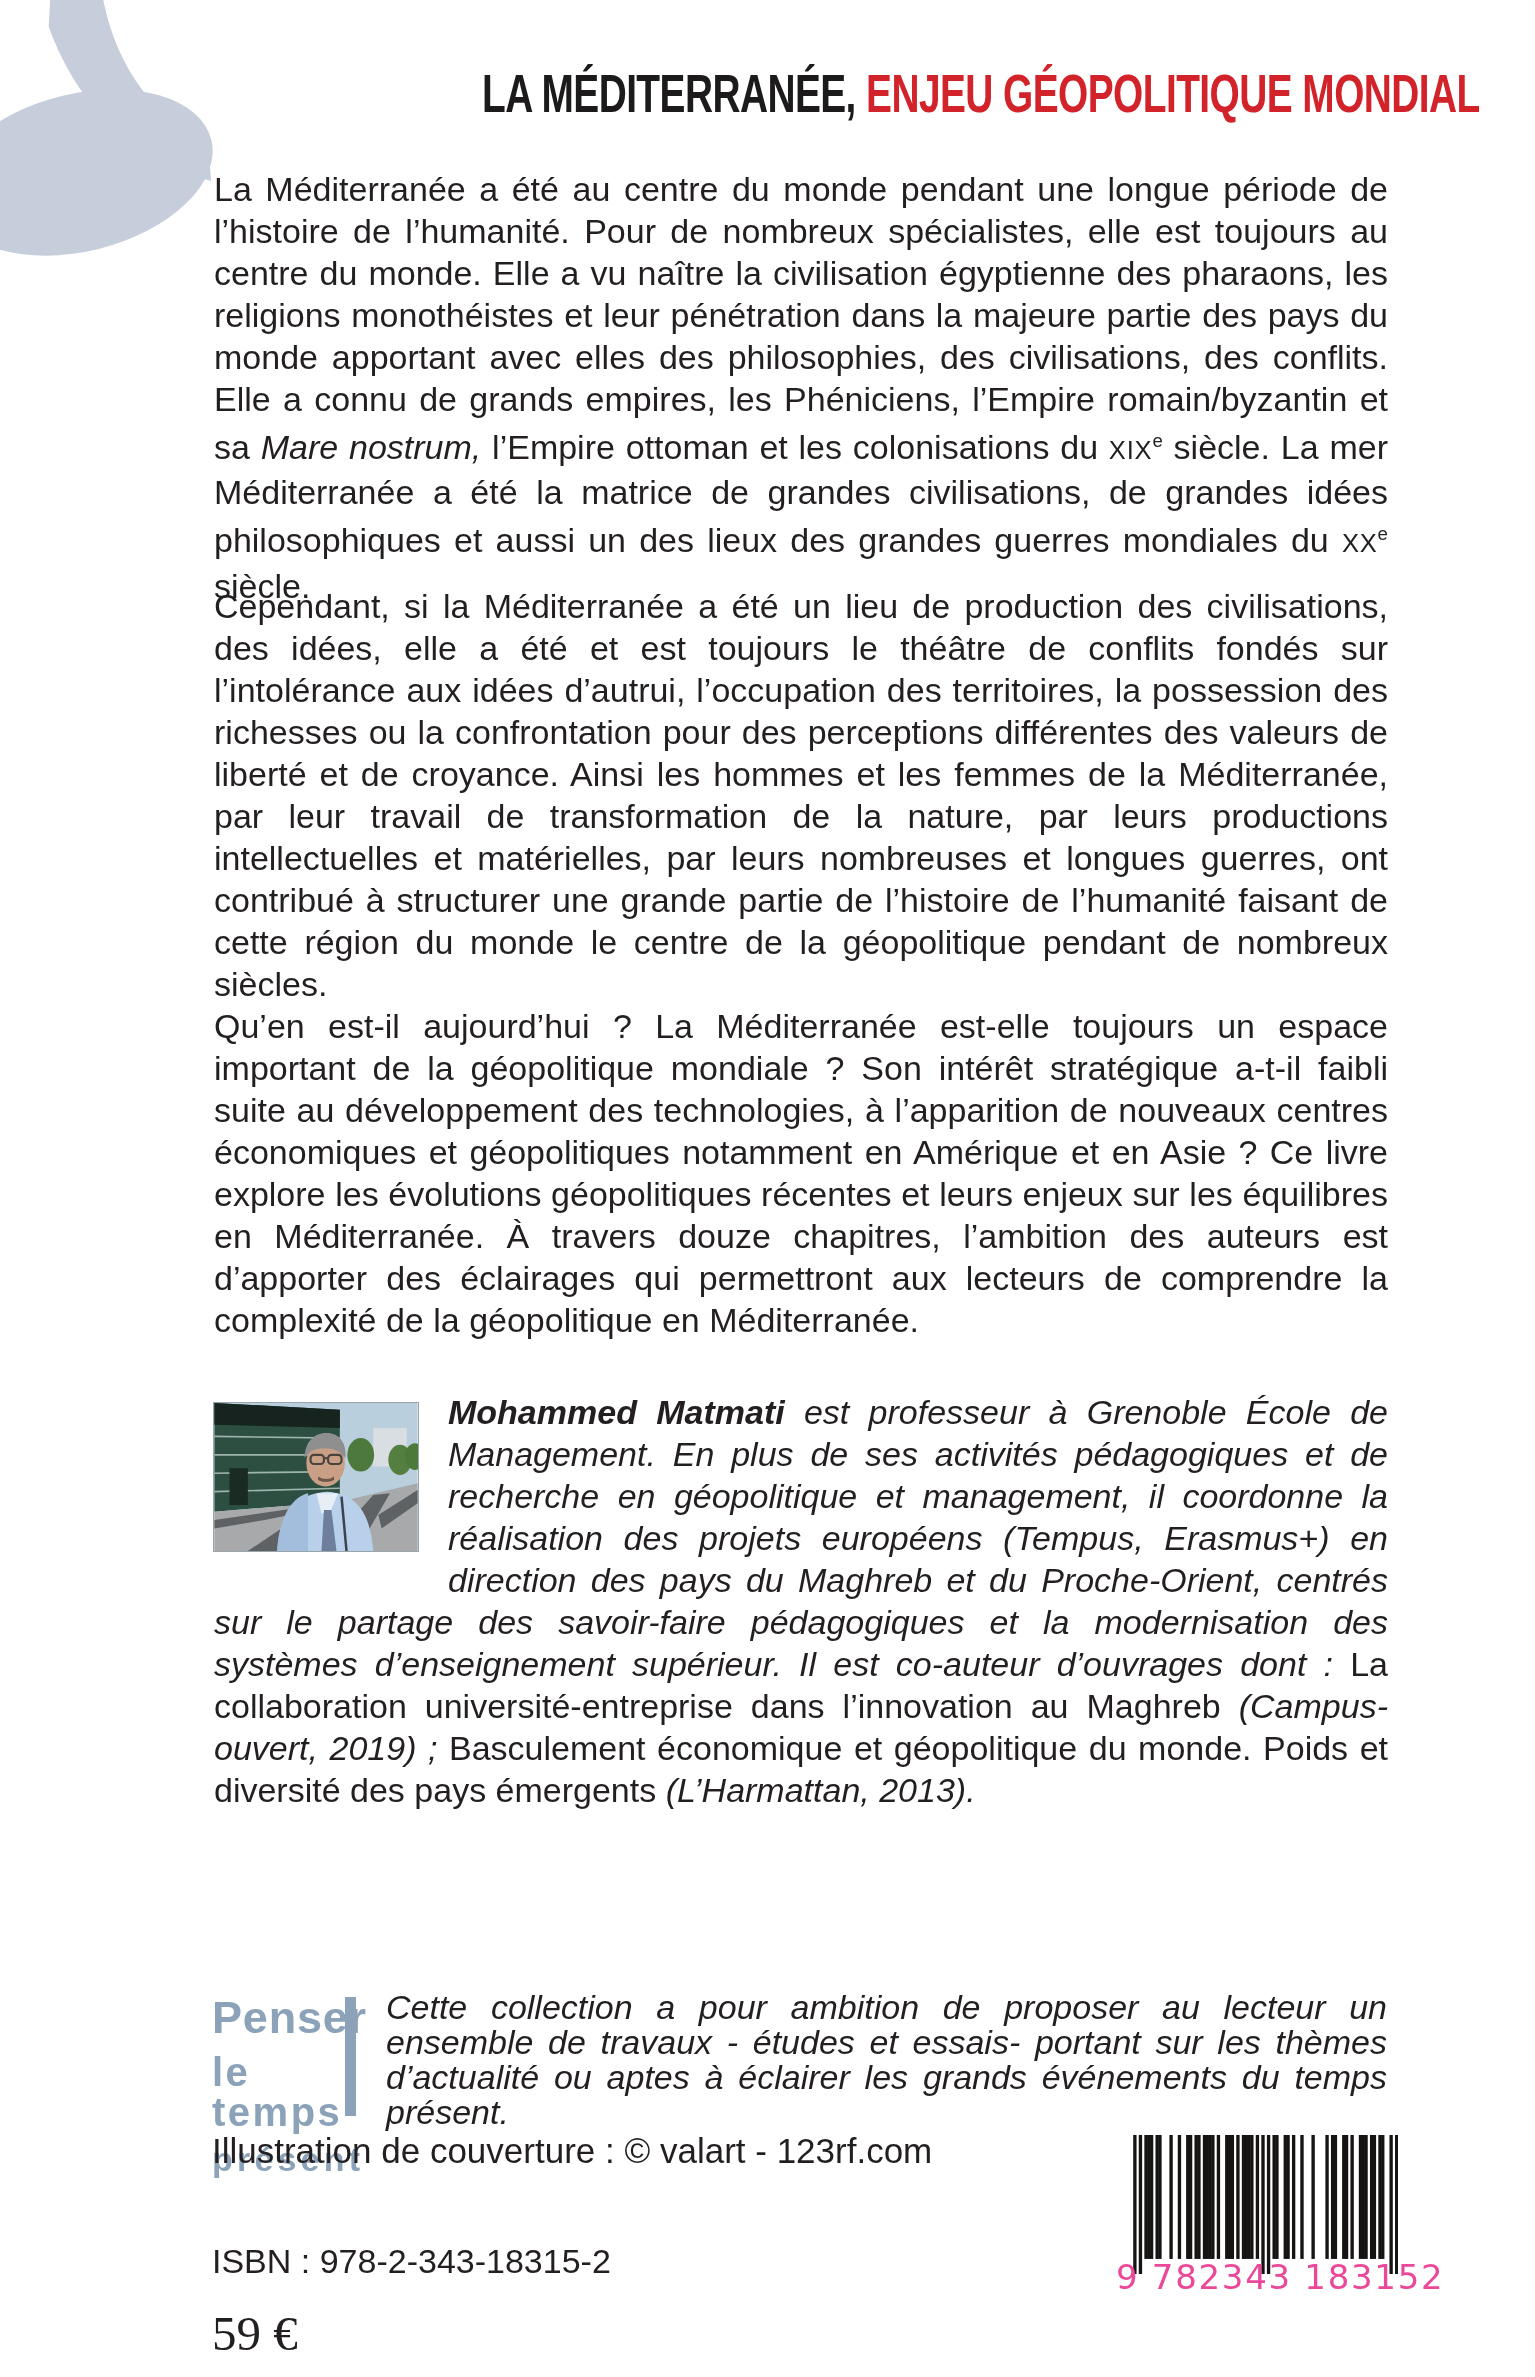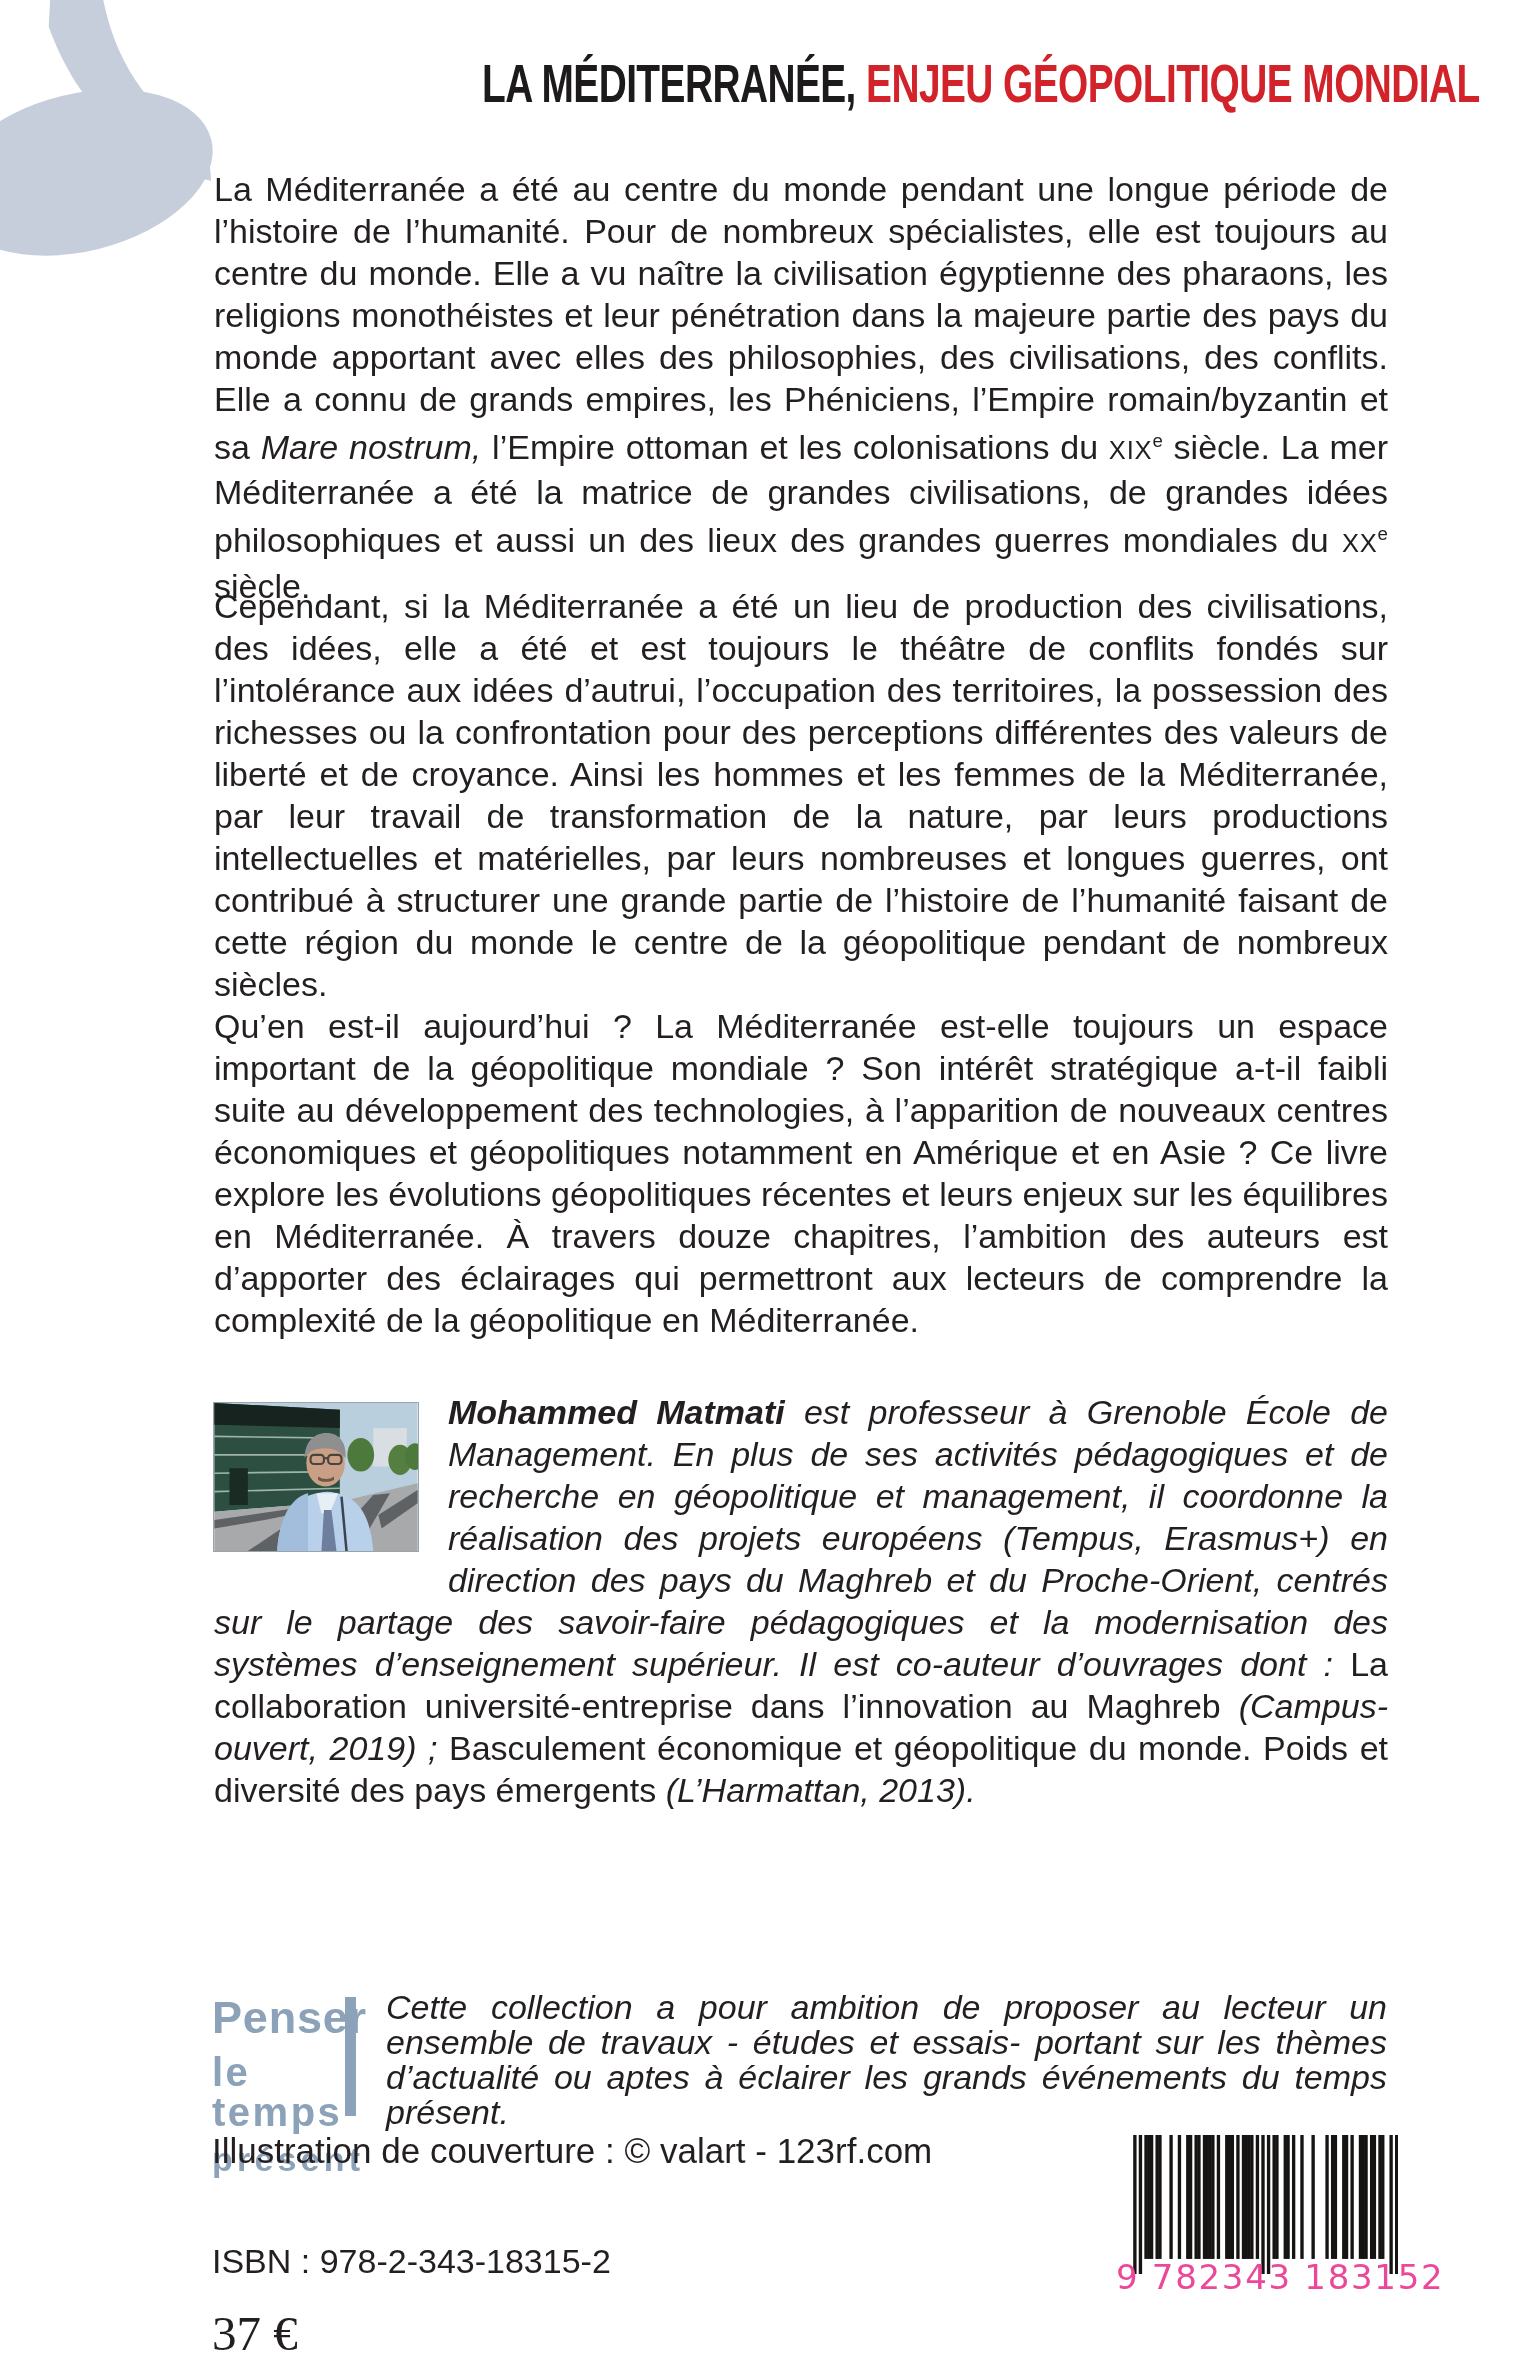--- a/index.html
+++ b/index.html
@@ -14,21 +14,21 @@
     width:1535px;height:2377px;
     background:#ffffff;
     overflow:hidden;
     font-family:"Liberation Sans", sans-serif;
     color:var(--text);
   }
   
   .bigquote{position:absolute;left:-59px;top:-5px;width:336px;height:268px;}
   
   .title-wrap{
-    position:absolute;left:214px;top:52px;width:1174px;
+    position:absolute;left:214px;top:62px;width:1174px;
     text-align:center;white-space:nowrap;
   }
   .title-inner{
     display:inline-block;
     position:relative;left:74px;
     transform:scaleX(.72);transform-origin:center;
     font-size:54px;font-weight:700;letter-spacing:-0.8px;
     color:#1c1a1b;
   }
   .title-red{color:var(--accent_red);}
@@ -172,21 +172,21 @@
       <div class="logo-l1">Penser</div>
       <div class="logo-l2">le temps</div>
       <div class="logo-l3">présent</div>
     </div>
     <div class="logo-bar"></div>
     <div class="collection-text">Cette collection  a pour ambition de proposer au lecteur un ensemble de travaux - études et essais- portant sur les thèmes d’actualité ou aptes à éclairer les grands événements du temps présent.</div>
   </div>
 
   <div class="footer-line" id="illus">Illustration de couverture : © valart - 123rf.com</div>
   <div class="footer-line" id="isbn">ISBN : 978-2-343-18315-2</div>
-  <div class="footer-line" id="price">37 €</div>
+  <div class="footer-line" id="price">59 €</div>
 
   <div class="barcode">
     <svg id="barcode-svg" width="265" height="139" viewBox="0 0 316 166">
         <rect x="0.00" y="0" width="4" height="166" fill="#161412"></rect>
         <rect x="6.65" y="0" width="4" height="166" fill="#161412"></rect>
         <rect x="13.31" y="0" width="4" height="148" fill="#161412"></rect>
         <rect x="16.63" y="0" width="4" height="148" fill="#161412"></rect>
         <rect x="19.96" y="0" width="4" height="148" fill="#161412"></rect>
         <rect x="26.61" y="0" width="4" height="148" fill="#161412"></rect>
         <rect x="29.94" y="0" width="4" height="148" fill="#161412"></rect>

